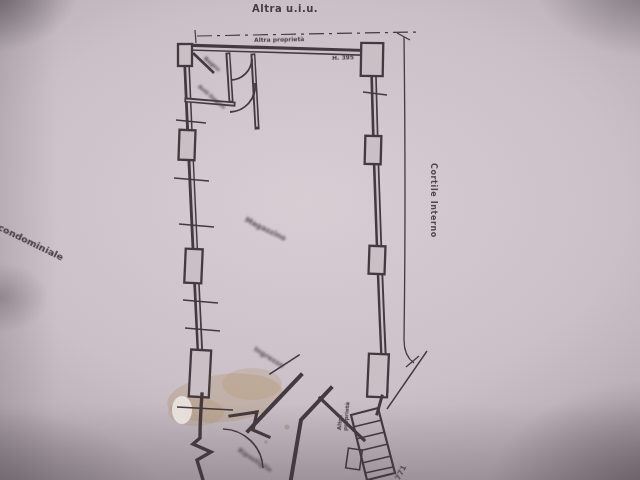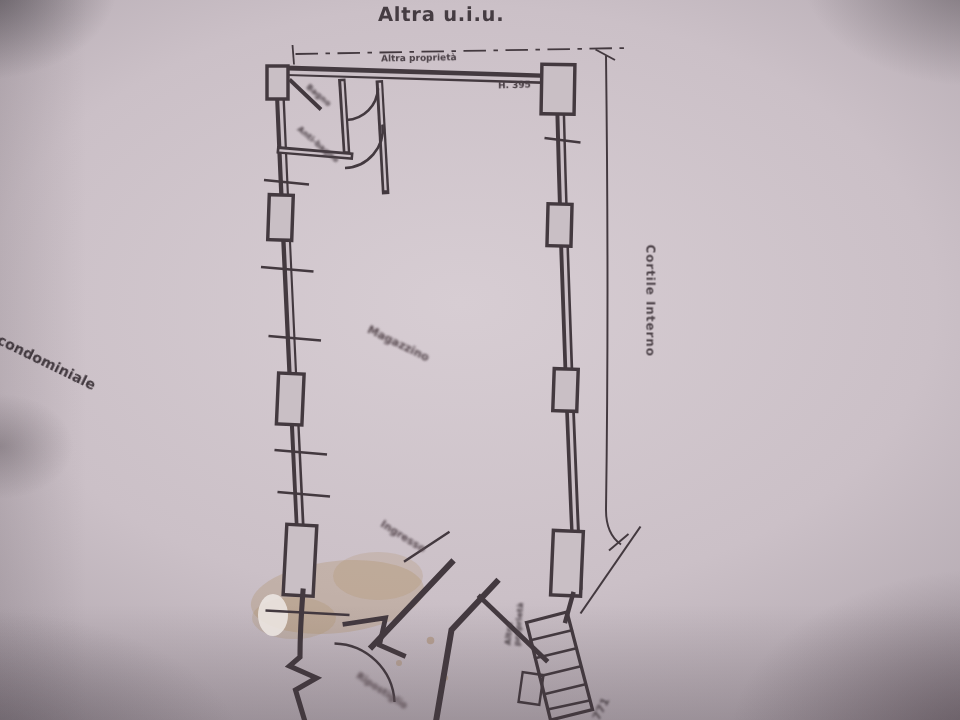--- a/index.html
+++ b/index.html
@@ -15,21 +15,21 @@
       linear-gradient(to right, rgba(84,74,82,0.16), rgba(84,74,82,0) 9%),
       radial-gradient(90% 75% at 48% 42%, #d7cdd3 0%, #cbc0c7 55%, #a99fa7 100%);
     font-family:"DejaVu Sans", sans-serif;
   }
   .drawing{position:absolute;left:0;top:0;filter:blur(0.45px);}
   .lbl{
     position:absolute;white-space:nowrap;color:#493f45;
     transform-origin:0 0;line-height:1.05;
     filter:blur(0.5px);
   }
-  .lbl-title{font-size:13px;font-weight:700;letter-spacing:0.5px;color:#453c42;filter:blur(0.35px);}
+  .lbl-title{font-size:10px;font-weight:700;letter-spacing:0.5px;color:#453c42;filter:blur(0.35px);}
   .lbl-tiny{font-size:6px;font-weight:700;}
   .lbl-room{font-size:7.5px;font-weight:700;color:#57494f;filter:blur(0.8px);}
   .lbl-microroom{font-size:5.5px;font-weight:700;color:#4c4147;filter:blur(0.8px);}
   .lbl-side{font-size:8px;font-weight:700;letter-spacing:0.6px;color:#50464c;}
   .lbl-left{font-size:9.5px;font-weight:700;color:#41383e;filter:blur(0.4px);}
   .lbl-num{font-size:7.5px;font-weight:700;color:#50464c;filter:blur(0.7px);}
 </style>
 </head>
 <body>
 

